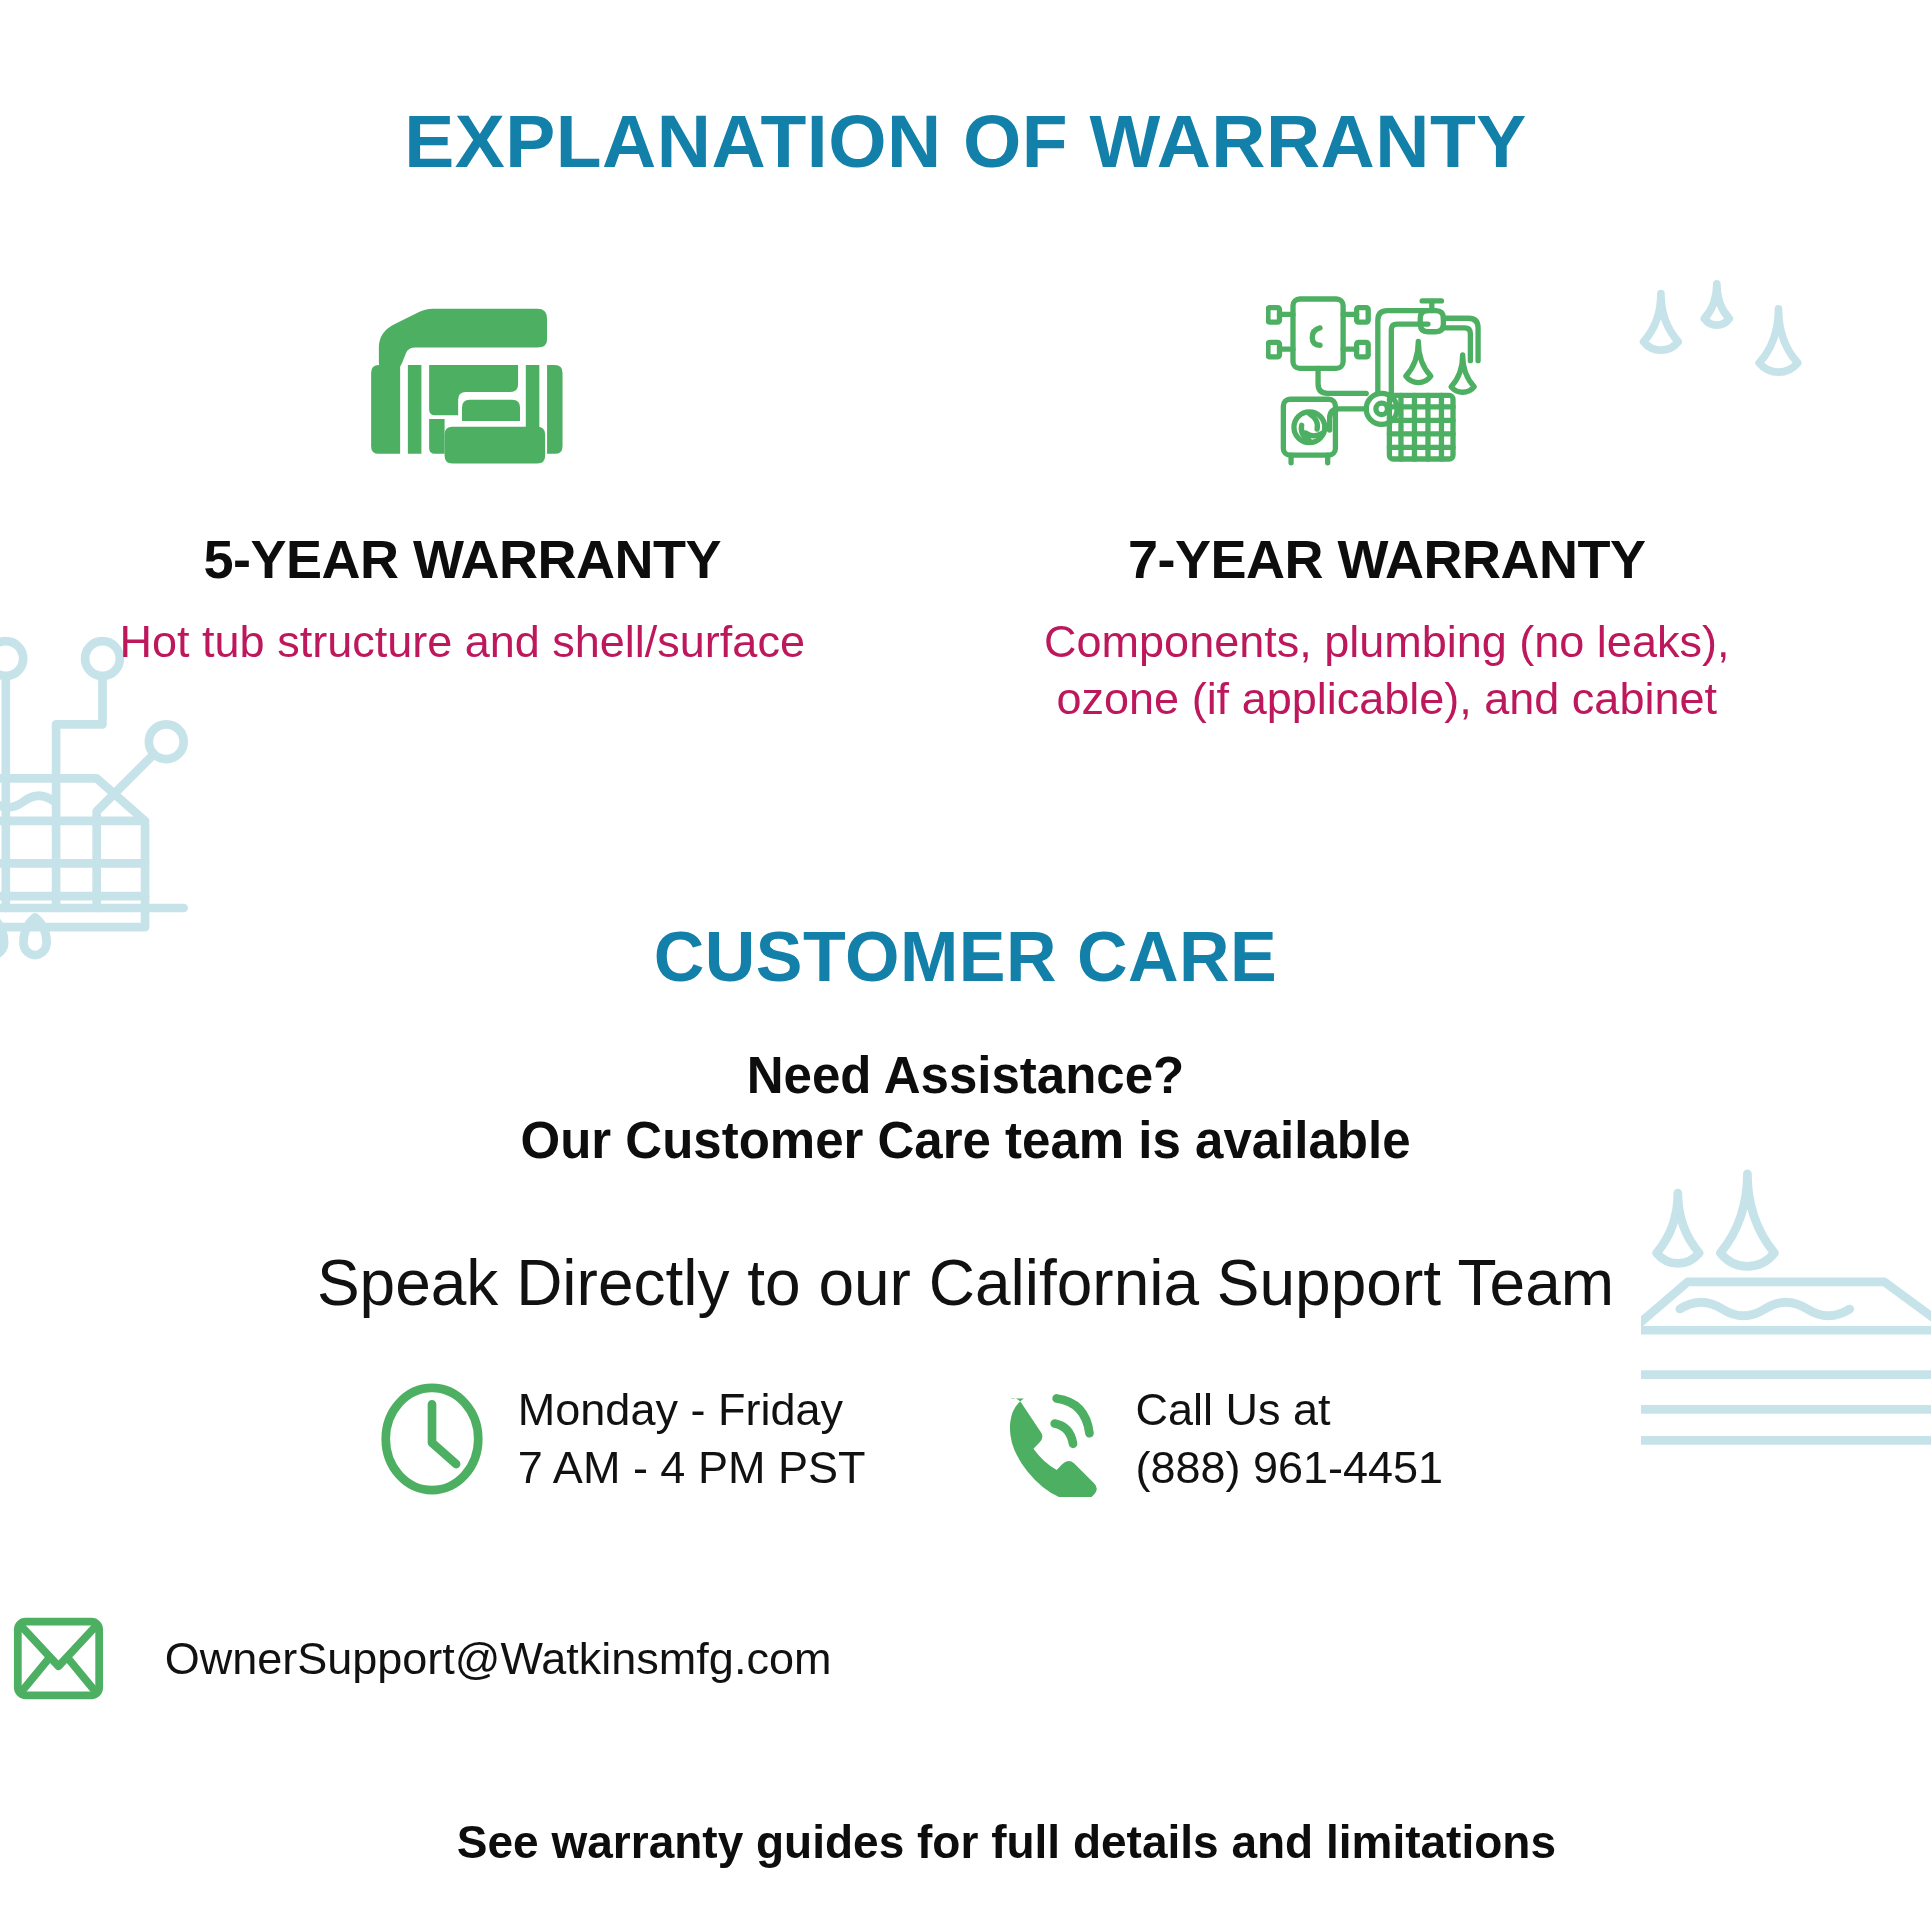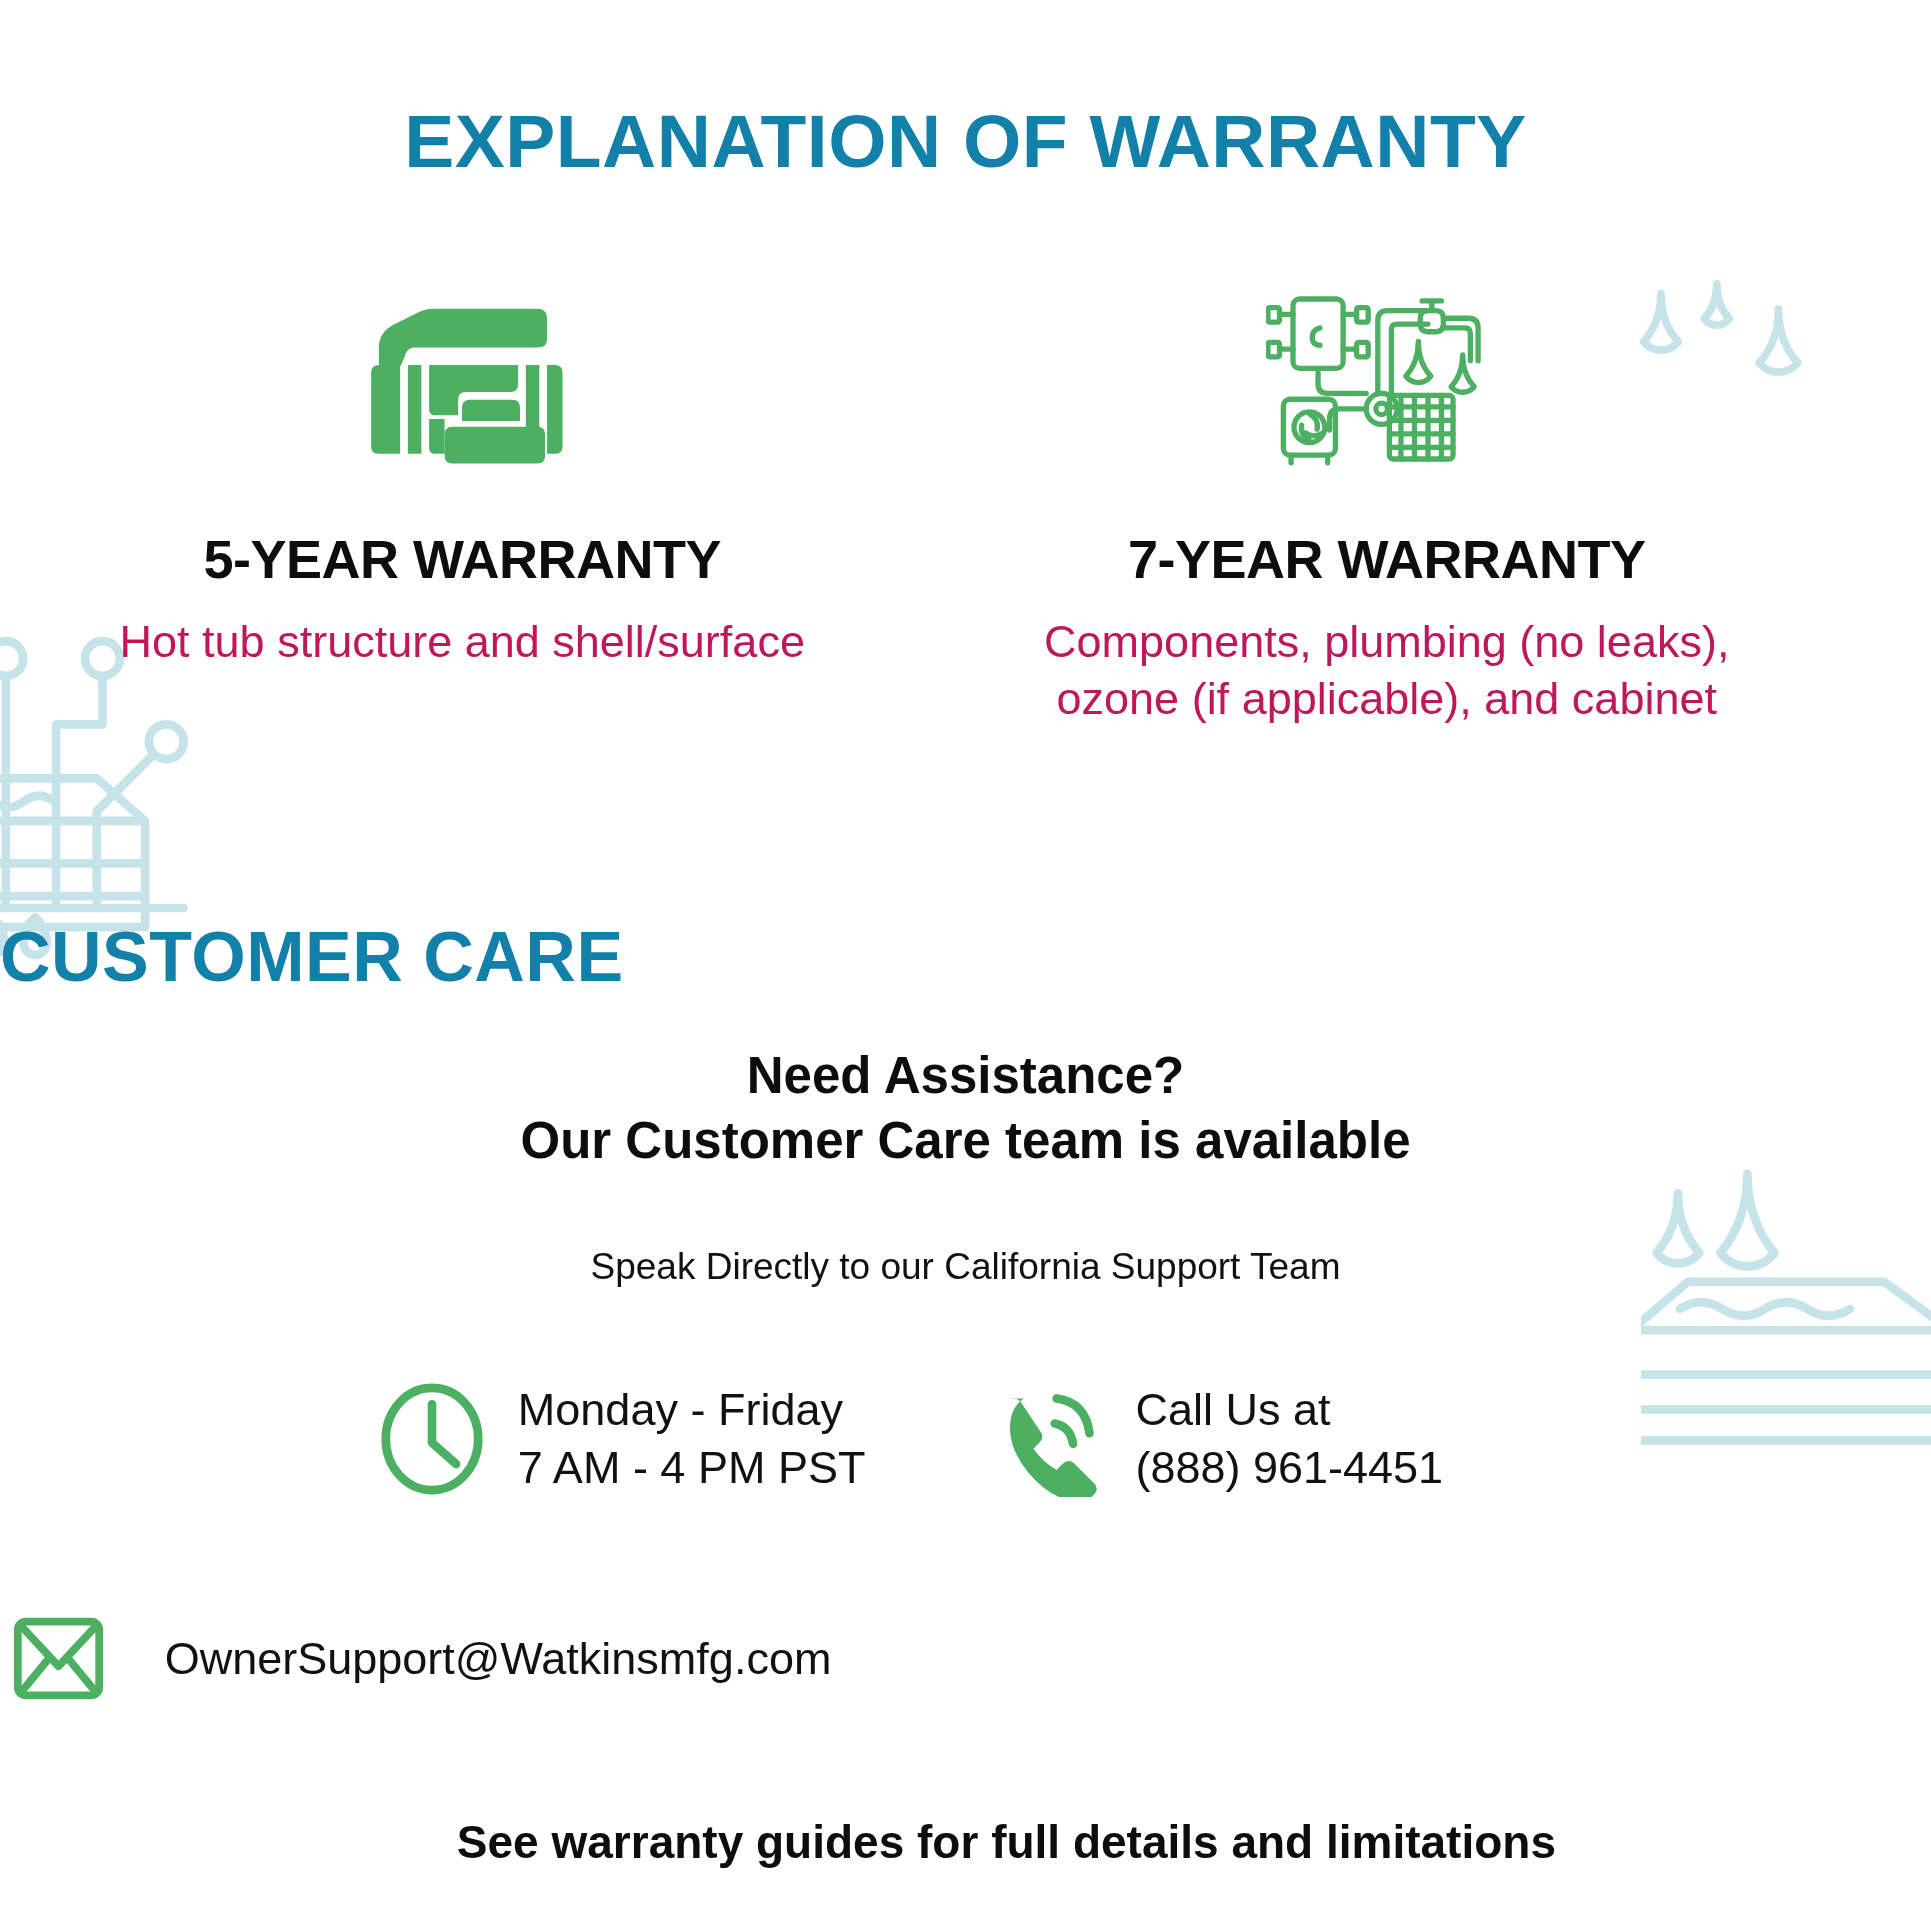--- a/index.html
+++ b/index.html
@@ -84,21 +84,21 @@
     line-height: 1.28;
     max-width: 772px;
   }
 
   
   #care-title {
     position: absolute;
     top: 922px;
     left: 0;
     width: 1931px;
-    text-align: left;
+    text-align: center;
     font-size: 70px;
     font-weight: 800;
     letter-spacing: 0.5px;
     color: #1380AA;
     line-height: 1.0;
   }
   #care-sub {
     position: absolute;
     top: 1043px;
     left: 0;
@@ -108,21 +108,21 @@
     font-weight: 700;
     color: #0d0d0d;
     line-height: 1.28;
   }
   #care-speak {
     position: absolute;
     top: 1246px;
     left: 0;
     width: 1931px;
     text-align: center;
-    font-size: 37px;
+    font-size: 64px;
     font-weight: 400;
     color: #111111;
   }
 
   
   #contact-row {
     position: absolute;
     top: 1381px;
     left: 0;
     width: 1822px;

